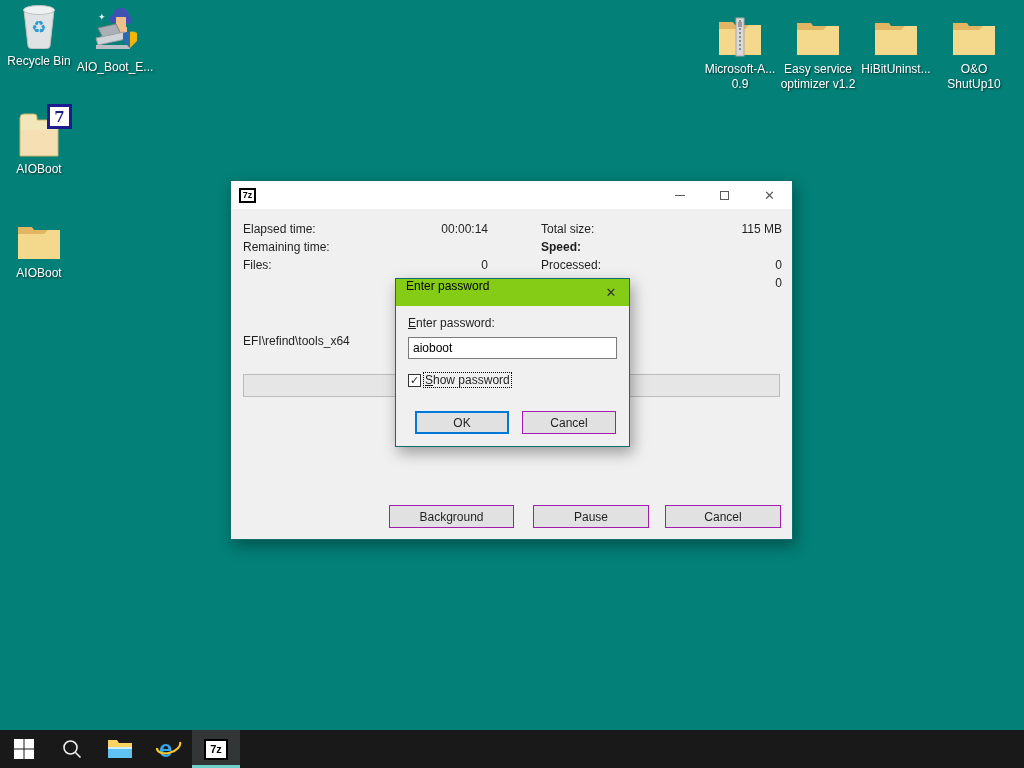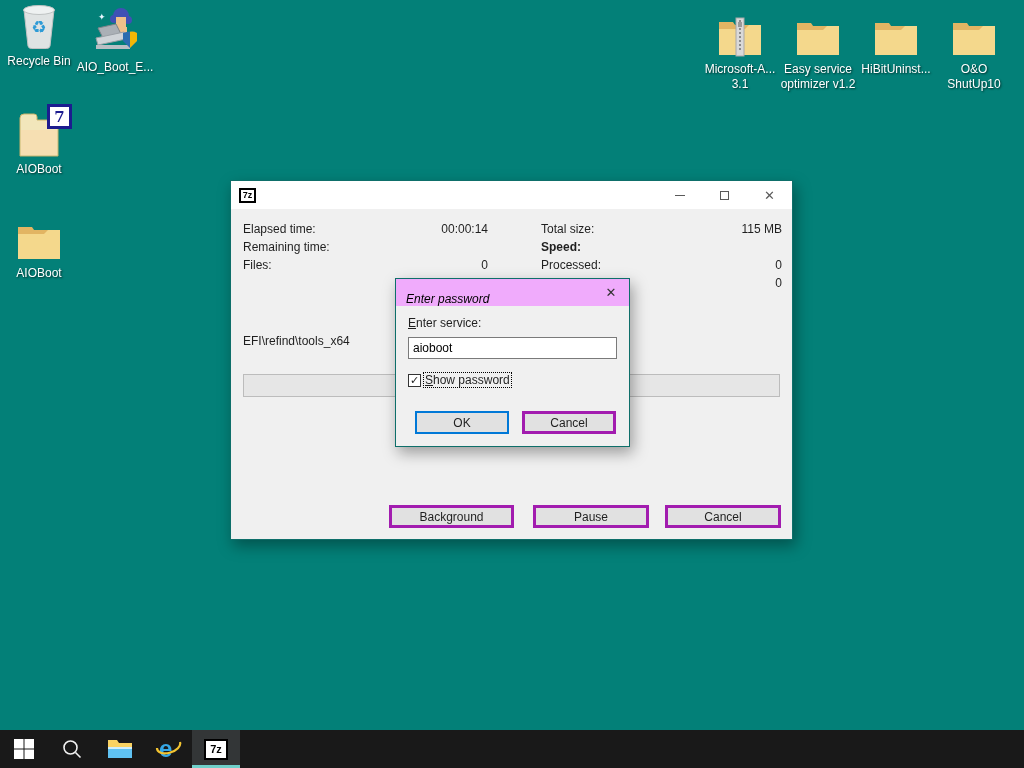--- a/index.html
+++ b/index.html
@@ -38,27 +38,27 @@
     font-weight:bold; font-size:9px; color:#000; flex:none;
   }
 
   
   .stat { position:absolute; height:16px; font-size:12px; }
   .r { text-align:right; }
 
   .progressbar { position:absolute; left:12px; right:12px; top:193px; height:23px; background:#e6e6e6; border:1px solid #bcbcbc; }
 
   .btn {
-    position:absolute; height:23px; background:#e1e1e1; border:3px solid #a21caf;
+    position:absolute; height:23px; background:#e1e1e1; border:1px solid #a21caf;
     font-size:12px; color:#1f1f1f; display:flex; align-items:center; justify-content:center;
     font-family:inherit;
   }
 
   
-  .dlg-title { height:27px; background:#f0abfc; display:flex; align-items:flex-end;font-style:italic; }
+  .dlg-title { height:27px; background:#84cc16; display:flex; align-items:flex-start; }
   .dlg-title .ttl { margin-left:10px; color:#000; }
   .dlg-close { margin-left:auto; width:36px; height:100%; display:flex; align-items:center; justify-content:center; color:#333; font-size:13px; }
   .mnemo { text-decoration:underline; }
   .pwd-input {
     position:absolute; left:12px; top:58px; width:209px; height:22px;
     border:1px solid #7a7a7a; background:#fff; font-family:inherit; font-size:12px; padding:0 4px; color:#000; outline:none;
   }
   .chk-row { position:absolute; left:12px; top:94px; display:flex; align-items:center; }
   .chk-box { width:13px; height:13px; border:1px solid #333; background:#fff; margin-right:3px; display:flex; align-items:center; justify-content:center; font-size:11px; color:#222; line-height:11px; }
   .chk-lbl { outline:1px dotted #000; padding:0 1px; }
@@ -136,21 +136,21 @@
       <path d="M2 6 h14 l3.5 5 H2 Z" fill="#e2b563"></path>
       <rect x="2" y="9" width="42" height="30" fill="#e2b563"></rect>
       <path d="M2 39 V13 h26 l4 -4 h12 v30 Z" fill="#f4d88c"></path>
       <rect x="19" y="2" width="8" height="38" fill="#d9d9d9" stroke="#a8a8a8" stroke-width="1"></rect>
       <path d="M23 4 v32" stroke="#8b8b8b" stroke-width="2" stroke-dasharray="2,2"></path>
       <rect x="21" y="6" width="4" height="5" fill="#9a9a9a"></rect>
     </svg>
   </div>
   <div class="lbl">
     <div>Microsoft-A...</div>
-    <div>3.1</div>
+    <div>0.9</div>
   </div>
 </div>
 
 <div class="desk-icon" style="left:779px; top:8px;">
   <div class="ico">
     <svg width="46" height="40" viewBox="0 0 46 40">
       <path d="M2 5 h14 l3.5 5 H2 Z" fill="#e2b563"></path>
       <rect x="2" y="8" width="42" height="29" fill="#e2b563"></rect>
       <path d="M2 37 V12 h26 l4 -4 h12 v29 Z" fill="#f4d88c"></path>
     </svg>
@@ -229,21 +229,21 @@
 </div>
 
 <div class="win" style="left:395px; top:278px; width:235px; height:169px; z-index:10;">
   <div class="dlg-title">
     <div class="ttl">Enter password</div>
     <div class="dlg-close">
         <span>✕</span>
       </div>
   </div>
 
-  <div class="stat" style="left:12px; top:37px; width:200px;"><span class="mnemo">E</span><span>nter service:</span></div>
+  <div class="stat" style="left:12px; top:37px; width:200px;"><span class="mnemo">E</span><span>nter password:</span></div>
 
   <input class="pwd-input" type="text" value="aioboot" style="">
 
   <div class="chk-row">
     <div class="chk-box">
         <span>✓</span>
       </div>
     <div class="chk-lbl"><span class="mnemo">S</span><span>how password</span></div>
   </div>
 

